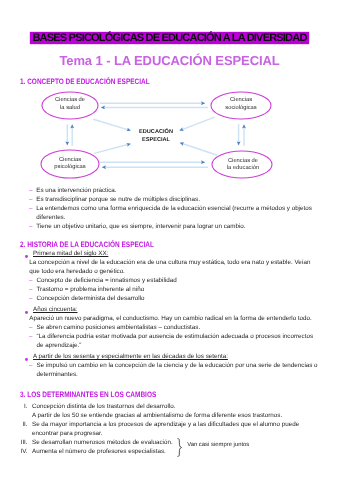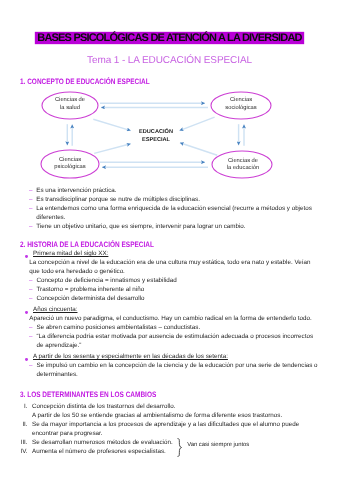--- a/index.html
+++ b/index.html
@@ -8,22 +8,22 @@
        -webkit-font-smoothing:antialiased;text-rendering:geometricPrecision;}
   .page{position:relative;width:339px;height:480px;background:#fff;}
   .tx, .nd, .ctr, .h2, #title, #subtitle{transform-style:flat;will-change:opacity;}
   .abs{position:absolute;}
 
   
   #title{left:0;top:28px;filter:blur(0.5px);width:339px;text-align:center;}
   #title .hl{display:inline-block;font-weight:bold;font-size:11px;letter-spacing:-0.8px;
              color:#0a0a0a;background:#b900d7;padding:0 1.5px;line-height:10.4px;
              box-shadow:0 0 1px 0.9px #b900d7;}
-  #subtitle{left:0;top:55px;filter:blur(0.45px);width:339px;text-align:center;font-weight:normal;
-            font-size:10px;letter-spacing:-0.1px;color:#c863e2;line-height:11px;}
+  #subtitle{left:0;top:55px;filter:blur(0.45px);width:339px;text-align:center;font-weight:bold;
+            font-size:13px;letter-spacing:-0.1px;color:#c863e2;line-height:11px;}
 
   
   .h2{font-weight:bold;font-size:7.9px;color:#c21ae2;white-space:nowrap;
       transform:scaleX(0.82);transform-origin:0 0;line-height:7.9px;filter:blur(0.35px);}
 
   
   .tx{font-size:6.25px;line-height:8.95px;color:#1e1e1e;}
   .u{text-decoration:underline;text-underline-offset:1px;}
   .pur{color:#c33ae8;}
   .nd{font-size:5.75px;line-height:7.7px;text-align:center;color:#2a2a2a;}
@@ -47,21 +47,21 @@
   #s3{left:18.3px;top:402.9px;}
   #h2b{left:19.5px;top:240.8px;}
   #h2c{left:19.5px;top:391px;}
   #note{left:187.2px;top:441.1px;font-size:5.9px;}
   #brace{left:176.5px;top:437.5px;}
 </style>
 </head>
 <body>
 
 <div class="page">
-  <div class="abs" id="title"><span class="hl">BASES PSICOLÓGICAS DE ATENCIÓN A LA DIVERSIDAD</span></div>
+  <div class="abs" id="title"><span class="hl">BASES PSICOLÓGICAS DE EDUCACIÓN A LA DIVERSIDAD</span></div>
   <div class="abs" id="subtitle">Tema 1 - LA EDUCACIÓN ESPECIAL</div>
 
   <div class="abs h2" style="left:19.5px;top:78px">1. CONCEPTO DE EDUCACIÓN ESPECIAL</div>
 
   <svg class="abs" id="diagram" width="260" height="95" viewBox="0 0 260 95" style="left:38px;top:88px;overflow:visible">
     <defs>
       <marker id="ah" markerWidth="4.3" markerHeight="4.0" refX="4.1" refY="2.0" orient="auto" markerUnits="userSpaceOnUse">
         <path d="M0.1,0 L4.1,2.0 L0.1,4.0 L1.0,2.0 z" fill="#4580bf"></path>
       </marker>
     </defs>

